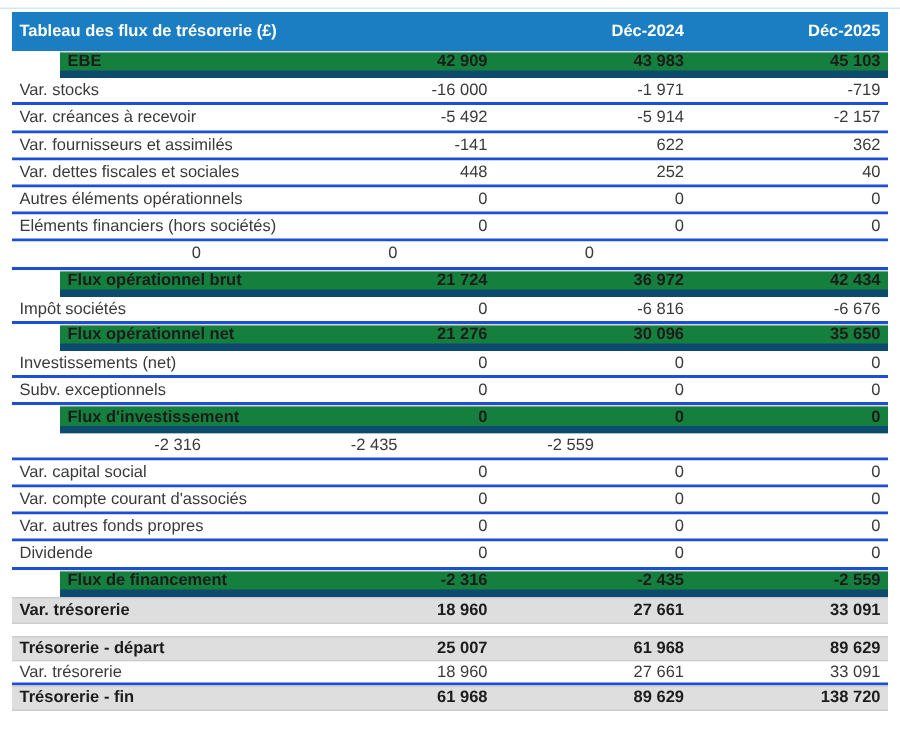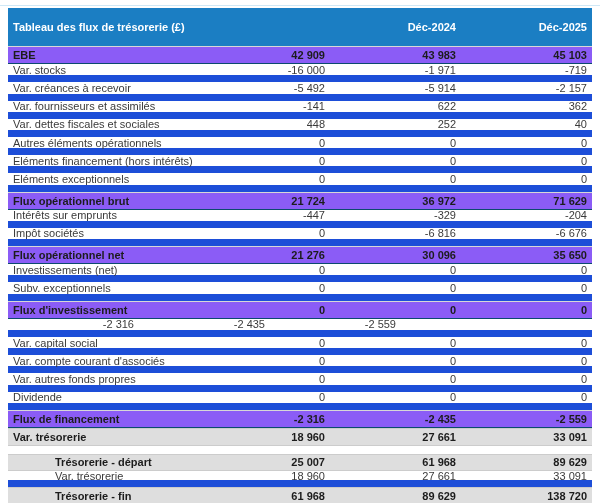--- a/index.html
+++ b/index.html
@@ -12,54 +12,55 @@
   }
 
   .table-wrap {
     position: absolute; top: 8px; left: 8px; width: 584px;
   }
 
   .trow {
     display: flex; align-items: center;
     height: 18.2px;
     font-size: 11px; color: #3a3a3a;
-    border-bottom: 7px solid #1d4ed8;
+    border-bottom: 2px solid #1d4ed8;
     background: #ffffff;
   }
   .trow .label {
     flex: 1; padding-left: 5px;
     white-space: nowrap; overflow: hidden;
   }
   .trow .num {
     width: 131px; text-align: right; padding-right: 5px;
     white-space: nowrap;
   }
 
   .trow.header {
-    height: 38px;
+    height: 26px;
     background: #1b7ec3;
     color: #ffffff; font-weight: bold;
     border-bottom: none;
   }
 
   .trow.subtotal {
-    background: #8b5cf6;
+    background: #15803d;
     font-weight: bold; color: #1c1c1c;
     border-top: 1px solid #d7d7d7;
-    border-bottom: 1px solid #0c4a6e;
+    border-bottom: 5px solid #0c4a6e;
+    margin-left: 32px;
   }
 
   .trow.highlight {
     background: #dedede;
     font-weight: bold; color: #1c1c1c;
     border-bottom: 1px solid #cccccc;
     border-top: 1px solid #cccccc;
   }
 
-  .trow.short { height: 16.6px; padding-left: 42px; }
+  .trow.short { height: 16.6px; }
 
   .gap-row { height: 8px; background: #ffffff; }
 </style>
 </head>
 <body>
 
 <div class="top-divider"></div>
 
 <div class="table-wrap">
 
@@ -105,46 +106,39 @@
   </div>
 
   <div class="trow">
     <div class="label">Autres éléments opérationnels</div>
     <div class="num">0</div>
     <div class="num">0</div>
     <div class="num">0</div>
   </div>
 
   <div class="trow">
-    <div class="label">Eléments financement (hors intérêts)</div>
-    <div class="num">0</div>
-    <div class="num">0</div>
-    <div class="num">0</div>
-  </div>
-
-  <div class="trow">
-    <div class="label">Eléments exceptionnels</div>
+    <div class="label">Eléments financiers (hors sociétés)</div>
+    <div class="num">0</div>
+    <div class="num">0</div>
+    <div class="num">0</div>
+  </div>
+
+  <div class="trow">
     <div class="num">0</div>
     <div class="num">0</div>
     <div class="num">0</div>
   </div>
 
   <div class="trow subtotal">
     <div class="label">Flux opérationnel brut</div>
     <div class="num">21 724</div>
     <div class="num">36 972</div>
-    <div class="num">71 629</div>
-  </div>
-
-  <div class="trow">
-    <div class="label">Intérêts sur emprunts</div>
-    <div class="num">-447</div>
-    <div class="num">-329</div>
-    <div class="num">-204</div>
-  </div>
+    <div class="num">42 434</div>
+  </div>
+
 
   <div class="trow">
     <div class="label">Impôt sociétés</div>
     <div class="num">0</div>
     <div class="num">-6 816</div>
     <div class="num">-6 676</div>
   </div>
 
   <div class="trow subtotal">
     <div class="label">Flux opérationnel net</div>

